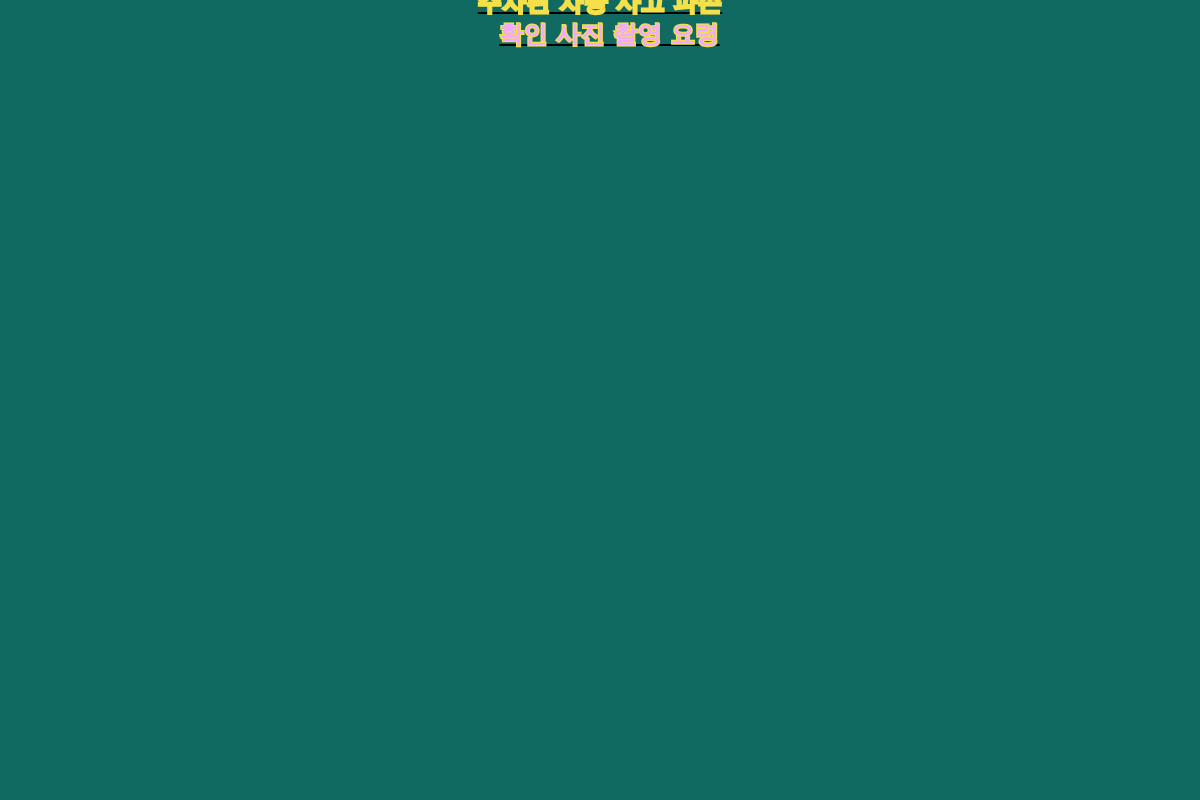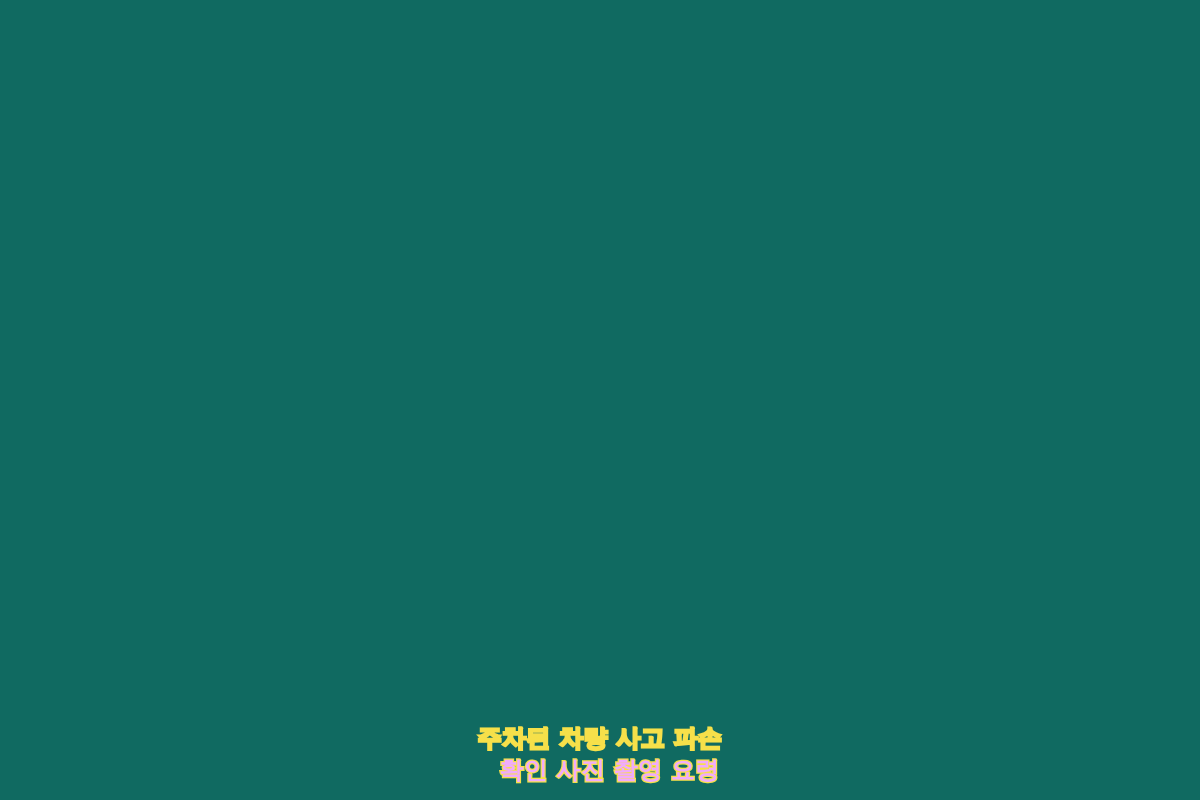--- a/index.html
+++ b/index.html
@@ -17,22 +17,23 @@
 
   .poster {
     position: relative;
     box-sizing: border-box;
     width: 1200px;
     height: 800px;
     background: #106A61;
     display: flex;
     flex-direction: column;
     align-items: center;
-    justify-content: flex-end;
+    justify-content: flex-start;
     overflow: hidden;
+    text-decoration: underline;
   }
 
   .headline-block {
     display: flex;
     flex-direction: column;
     align-items: center;
     justify-content: center;
     width: 100%;
     
     transform: translateY(-13px);

